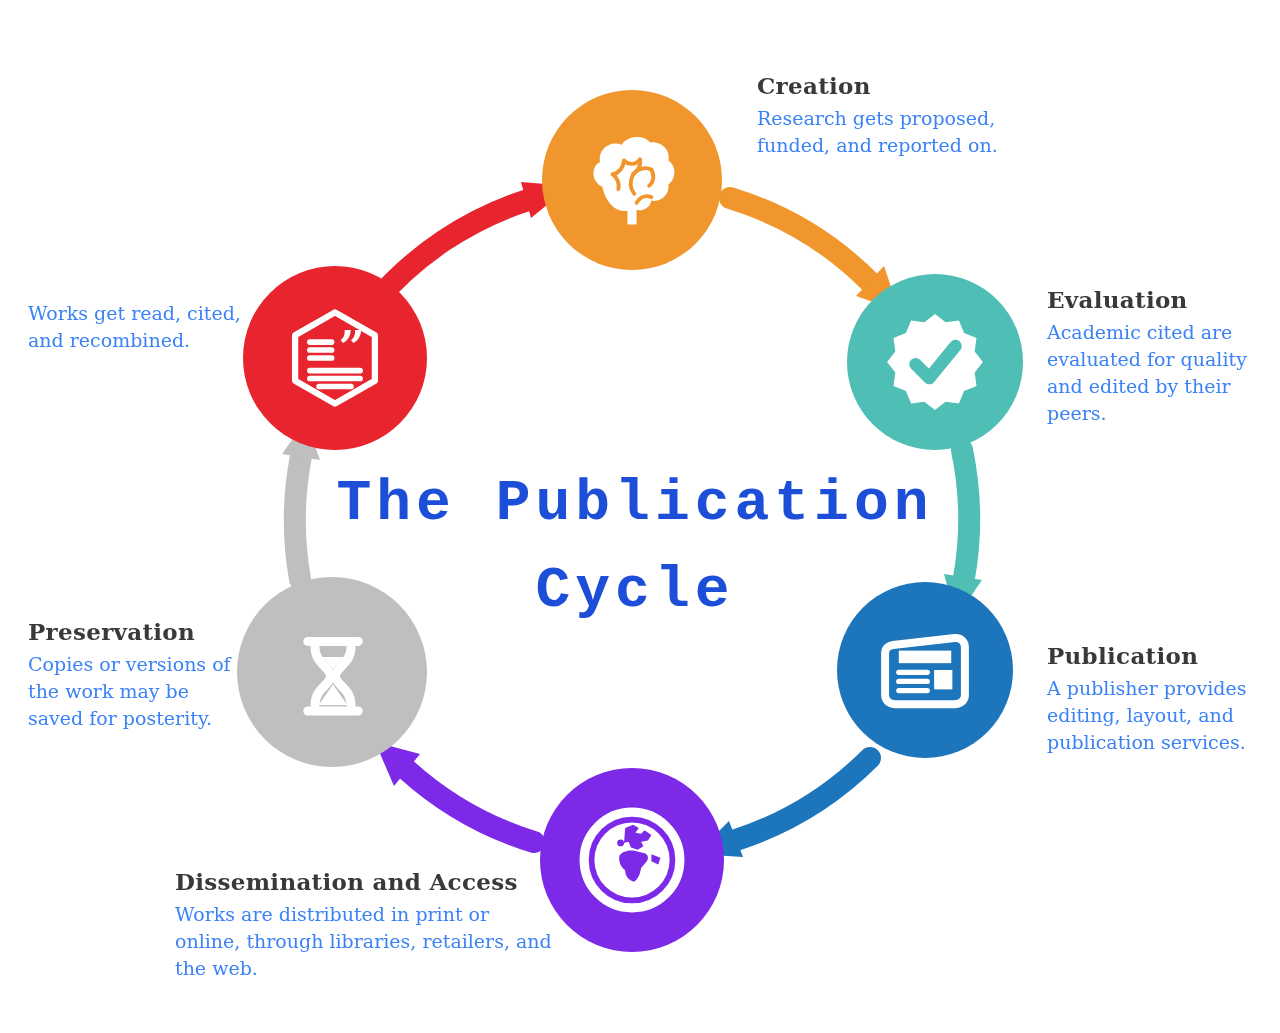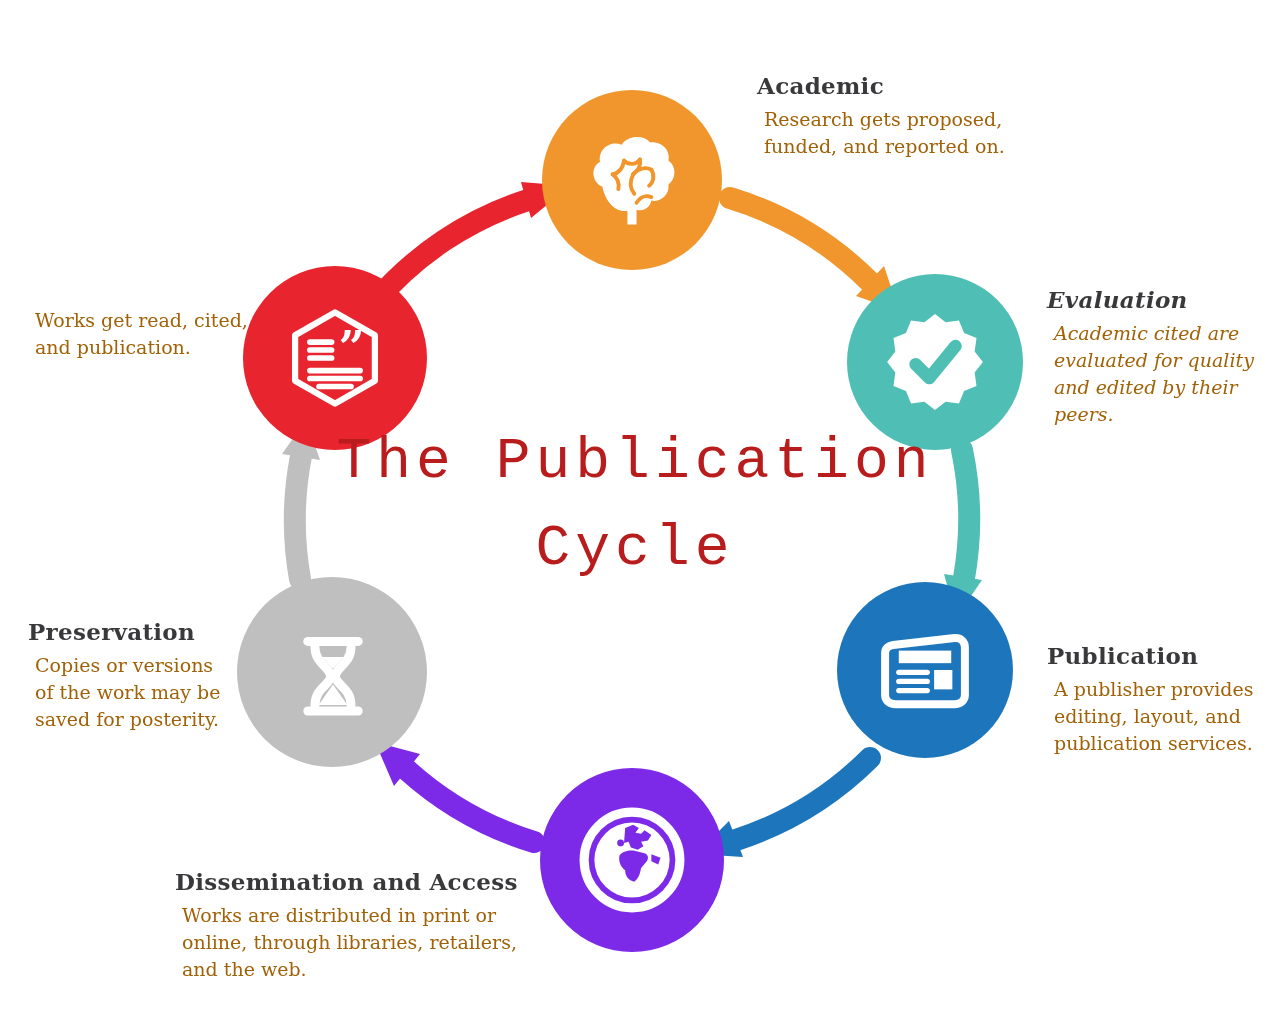--- a/index.html
+++ b/index.html
@@ -13,32 +13,32 @@
   svg.diagram{position:absolute;left:0;top:0;}
   .stage-text{position:absolute;}
   .stage-text h3{
     margin:0 0 6px 0;
     font-size:23px;
     font-weight:700;
     color:#39393b;
     letter-spacing:.3px;
   }
   .stage-text p{
-    margin:7px;
+    margin:0;
     font-size:19px;
     line-height:1.42;
-    color:#a16207;
+    color:#3b82f6;
   }
   .center-title{
     position:absolute;
-    left:280px;top:418px;width:710px;
+    left:280px;top:460px;width:710px;
     text-align:center;
     font-family:"Liberation Mono", monospace;
-    font-weight:400;
-    color:#b91c1c;
+    font-weight:700;
+    color:#1d4ed8;
     font-size:58px;
     line-height:1.5;
     letter-spacing:5px;
   }
   .center-title span{display:block;}
 </style>
 </head>
 <body>
 
 <div class="canvas">
@@ -134,41 +134,41 @@
       <text x="53" y="54" font-family="DejaVu Serif, serif" font-weight="700" font-size="40" fill="#ffffff">”</text>
     </g>
   </svg>
 
   <div class="center-title">
     <span>The Publication</span>
     <span>Cycle</span>
   </div>
 
   <div class="stage-text" style="left:757px;top:72px;width:270px;">
-    <h3>Academic</h3>
+    <h3>Creation</h3>
     <p>Research gets proposed, funded, and reported on.</p>
   </div>
 
-  <div class="stage-text" style="left:1047px;top:286px;width:215px;font-style:italic;">
+  <div class="stage-text" style="left:1047px;top:286px;width:215px;">
     <h3>Evaluation</h3>
     <p>Academic cited are evaluated for quality and edited by their peers.</p>
   </div>
 
   <div class="stage-text" style="left:1047px;top:642px;width:215px;">
     <h3>Publication</h3>
     <p>A publisher provides editing, layout, and publication services.</p>
   </div>
 
   <div class="stage-text" style="left:175px;top:868px;width:378px;">
     <h3>Dissemination and Access</h3>
     <p>Works are distributed in print or online, through libraries, retailers, and the web.</p>
   </div>
 
   <div class="stage-text" style="left:28px;top:618px;width:205px;">
     <h3>Preservation</h3>
     <p>Copies or versions of the work may be saved for posterity.</p>
   </div>
 
   <div class="stage-text" style="left:28px;top:300px;width:235px;">
-    <p>Works get read, cited, and publication.</p>
+    <p>Works get read, cited, and recombined.</p>
   </div>
 
 </div>
 
 </body></html>

